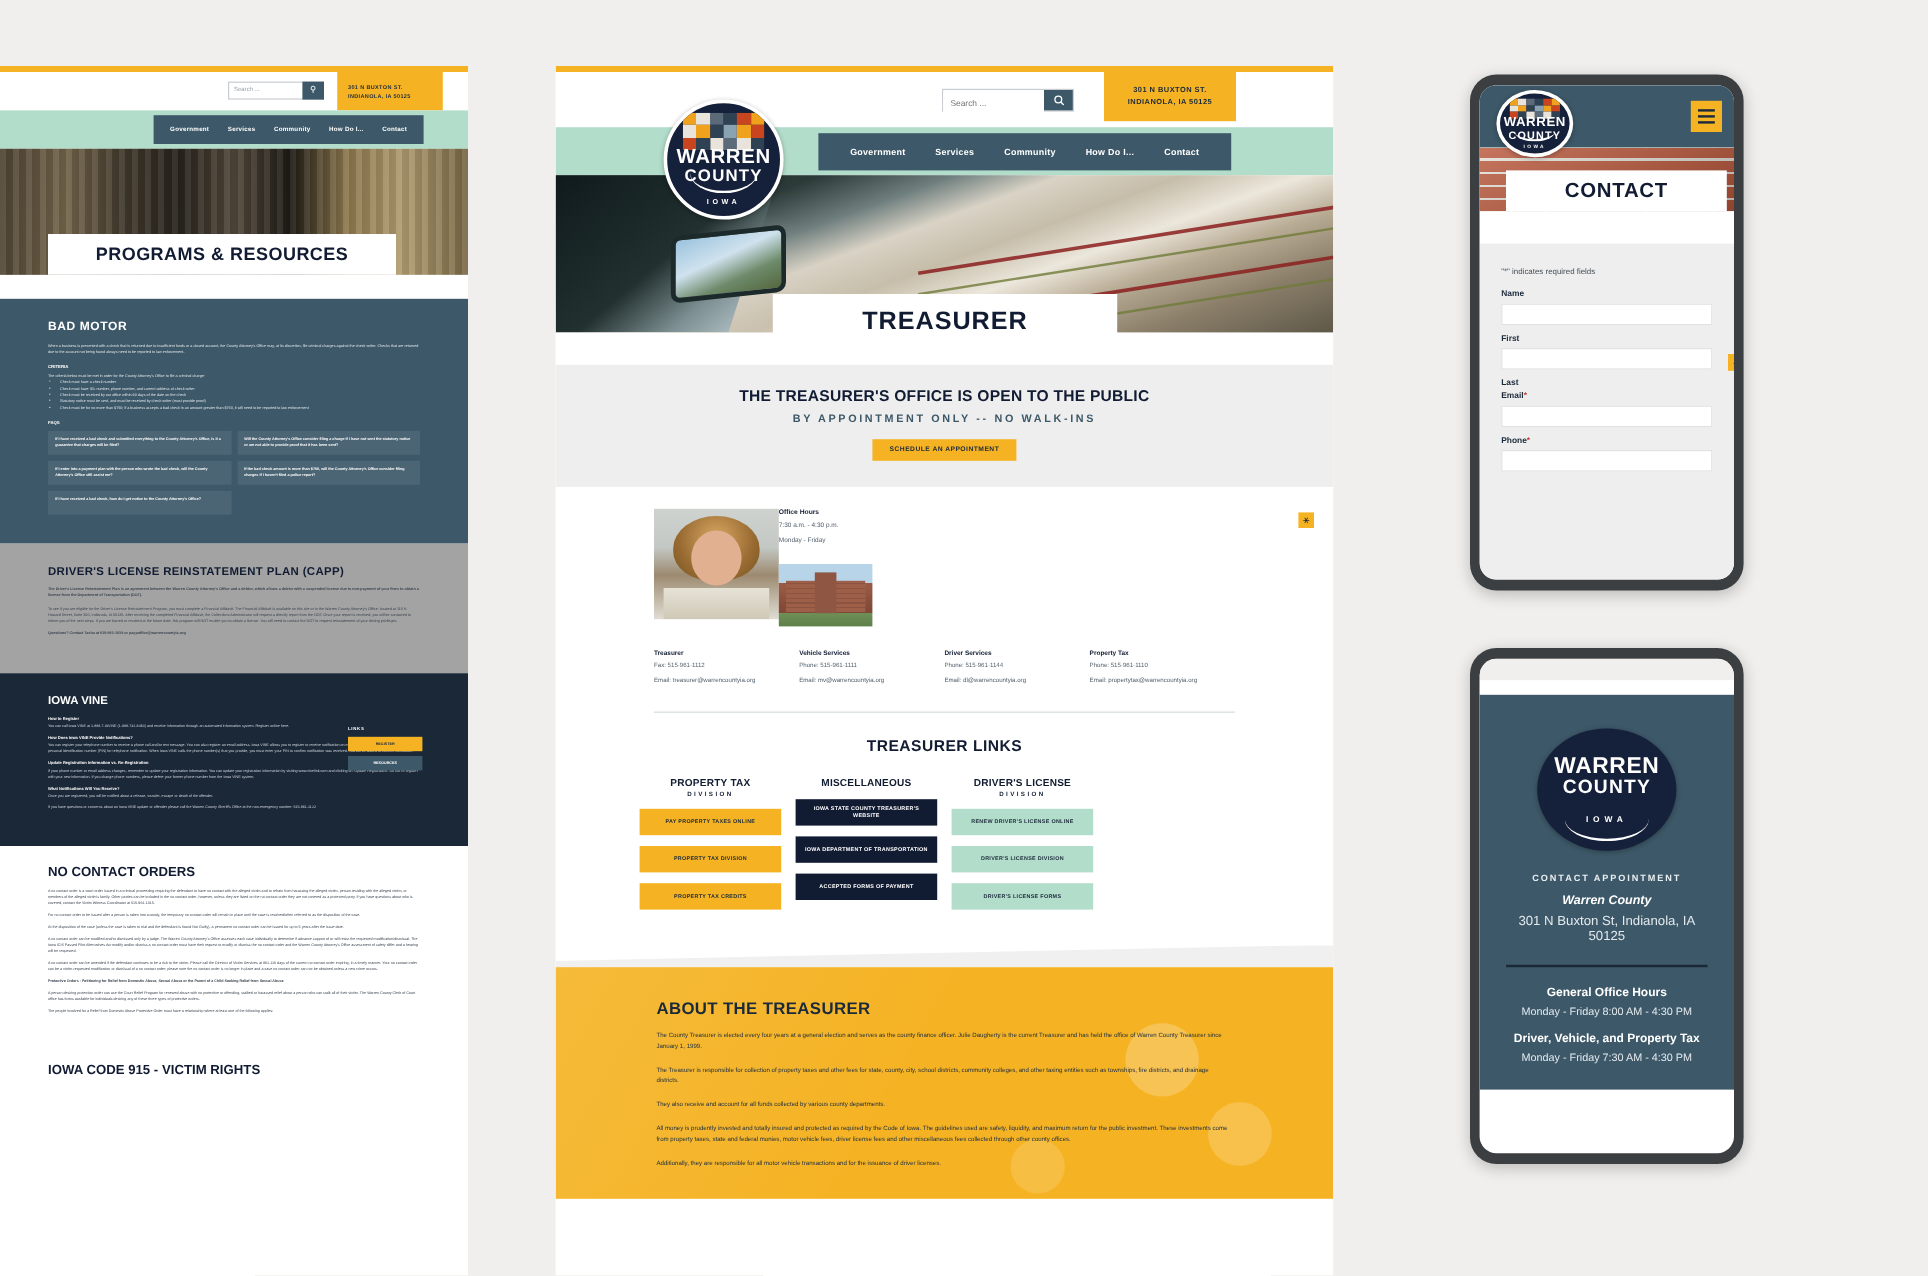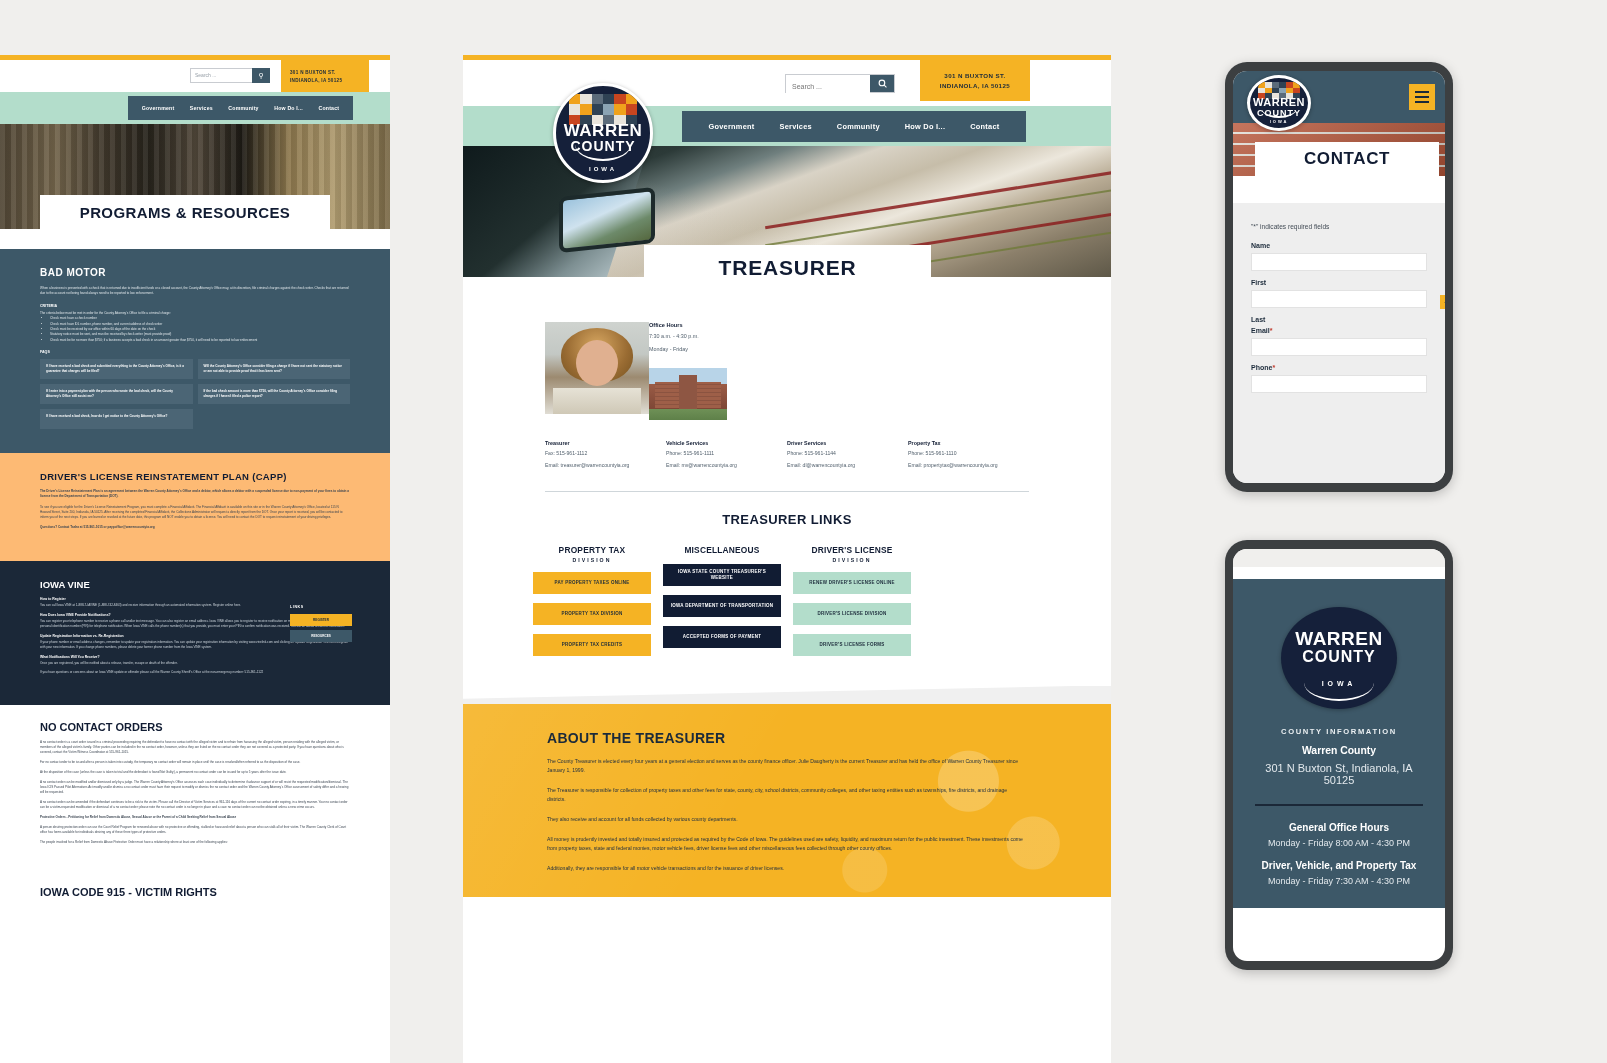--- a/index.html
+++ b/index.html
@@ -62,21 +62,21 @@
   .lp-sec-dark { background:#3d5868; padding:18px 40px 24px 40px; }
   .lp-sec-dark h2 { color:#fff; font-size:10px; font-weight:900; letter-spacing:.5px; margin-bottom:8px; }
   .lp-sec-dark p, .lp-sec-dark li { color:#dfe6ea; font-size:3.1px; line-height:5.4px; }
   .lp-sec-dark .lbl { color:#fff; font-size:3.6px; font-weight:bold; margin:7px 0 3px; }
   .lp-sec-dark ul { margin-left:10px; }
   .lp-faqgrid { display:grid; grid-template-columns:1fr 1fr; gap:5px; margin-top:5px; }
   .lp-faq {
     background:#4b6575; color:#fff; font-size:3.1px; font-weight:bold;
     line-height:4.6px; padding:5px 6px; min-height:20px;
   }
-  .lp-sec-white { background:#fdba74; padding:18px 40px 26px 40px; }
+  .lp-sec-white { background:#a3a3a3; padding:18px 40px 26px 40px; }
   .lp-sec-white h2 { color:#111c33; font-size:9.5px; font-weight:900; margin-bottom:7px; letter-spacing:.3px; }
   .lp-sec-white p { color:#3a4450; font-size:3.1px; line-height:5.2px; margin-bottom:5px; }
   .lp-sec-white p.b { font-weight:bold; }
   .lp-sec-navy { background:#1b2838; padding:18px 40px 26px 40px; position:relative; }
   .lp-sec-navy h2 { color:#fff; font-size:9.5px; font-weight:900; margin-bottom:7px; }
   .lp-sec-navy p { color:#cfd7de; font-size:3.05px; line-height:5px; margin-bottom:4px; }
   .lp-sec-navy .lbl { color:#fff; font-weight:bold; font-size:3.4px; margin:5px 0 2px; }
   .lp-links { position:absolute; right:38px; top:44px; width:62px; }
   .lp-links .h { color:#fff; font-size:3.6px; font-weight:bold; letter-spacing:.6px; margin-bottom:5px; }
   .lp-links .b1 { background:#f5b324; color:#1b2838; font-size:3.1px; font-weight:bold;
@@ -239,21 +239,21 @@
 
   .p2-top{ height:18px; background:#f0efed;}
   .p2-white{ height:12px; background:#fff;}
   .p2-body{ background:#3d5868; padding:28px 16px 22px; text-align:center;}
   .p2-logo{ width:116px; height:102px; margin:0 auto;}
   .p2-logo .logo-badge{ background:#15203a; border:0;}
   .p2-logo .logo-text .l1{ font-size:19px; line-height:19px;}
   .p2-logo .logo-text .l2{ font-size:16px; line-height:17px;}
   .p2-logo .logo-iowa{ font-size:7px; letter-spacing:4px;}
   .p2-h{ color:#e9eef1; font-size:7.6px; font-weight:bold; letter-spacing:1.6px; margin-top:18px;}
-  .p2-name{ color:#fff; font-size:10.4px; font-weight:bold; margin-top:9px;}
+  .p2-name{ color:#fff; font-size:10.4px; font-weight:bold; margin-top:9px;font-style:italic;}
   .p2-addr{ color:#e3e9ed; font-size:11px; margin-top:6px;}
   .p2-rule{ height:2px; background:#1b2838; margin:18px 6px 16px;}
   .p2-hh{ color:#fff; font-size:10px; font-weight:bold;}
   .p2-hv{ color:#e3e9ed; font-size:9px; margin-top:5px;}
   .p2-hh2{ margin-top:12px;}
   .p2-foot{ background:#7ba8a2; padding:14px 16px; text-align:center;}
   .p2-foot span{ color:#fff; font-size:7.4px; line-height:11px;}
 </style>
 </head>
 <body>
@@ -415,20 +415,26 @@
       <div class="car"></div>
       <div class="mirror"></div>
       <div class="streak" style="left:300px; top:52px; width:360px;"></div>
       <div class="streak2" style="left:300px; top:70px; width:360px;"></div>
       <div class="streak" style="left:320px; top:92px; width:340px;"></div>
       <div class="streak2" style="left:330px; top:110px; width:330px;"></div>
     </div>
     <div class="c-pagetitle">TREASURER</div>
     <div class="c-gapwhite"></div>
 
+    <div class="c-notice">
+      <h3>THE TREASURER'S OFFICE IS OPEN TO THE PUBLIC</h3>
+      <div class="sub">BY APPOINTMENT ONLY -- NO WALK-INS</div>
+      <div class="btn">SCHEDULE AN APPOINTMENT</div>
+      <div class="c-a11y" style="top:372px;">⚹</div>
+    </div>
 
     <div class="c-white-band">
       <div class="c-profile">
         <div class="c-photo">
           <div class="hair"></div>
           <div class="face"></div>
           <div class="body"></div>
         </div>
         <div class="c-hours">
           <div class="lbl">Office Hours</div>
@@ -598,21 +604,21 @@
           <div class="logo-badge">
             <div class="logo-text" style="top:22%">
               <div class="l1">WARREN</div>
               <div class="l2">COUNTY</div>
             </div>
             <div class="logo-iowa" style="bottom:22%">IOWA</div>
             <div class="logo-smile" style="bottom:8%"></div>
           </div>
         </div>
 
-        <div class="p2-h">COUNTY INFORMATION</div>
+        <div class="p2-h">CONTACT APPOINTMENT</div>
         <div class="p2-name">Warren County</div>
         <div class="p2-addr">301 N Buxton St, Indianola, IA 50125</div>
 
         <div class="p2-rule"></div>
 
         <div class="p2-hh">General Office Hours</div>
         <div class="p2-hv">Monday - Friday 8:00 AM - 4:30 PM</div>
         <div class="p2-hh p2-hh2">Driver, Vehicle, and Property Tax</div>
         <div class="p2-hv">Monday - Friday 7:30 AM - 4:30 PM</div>
       </div>

